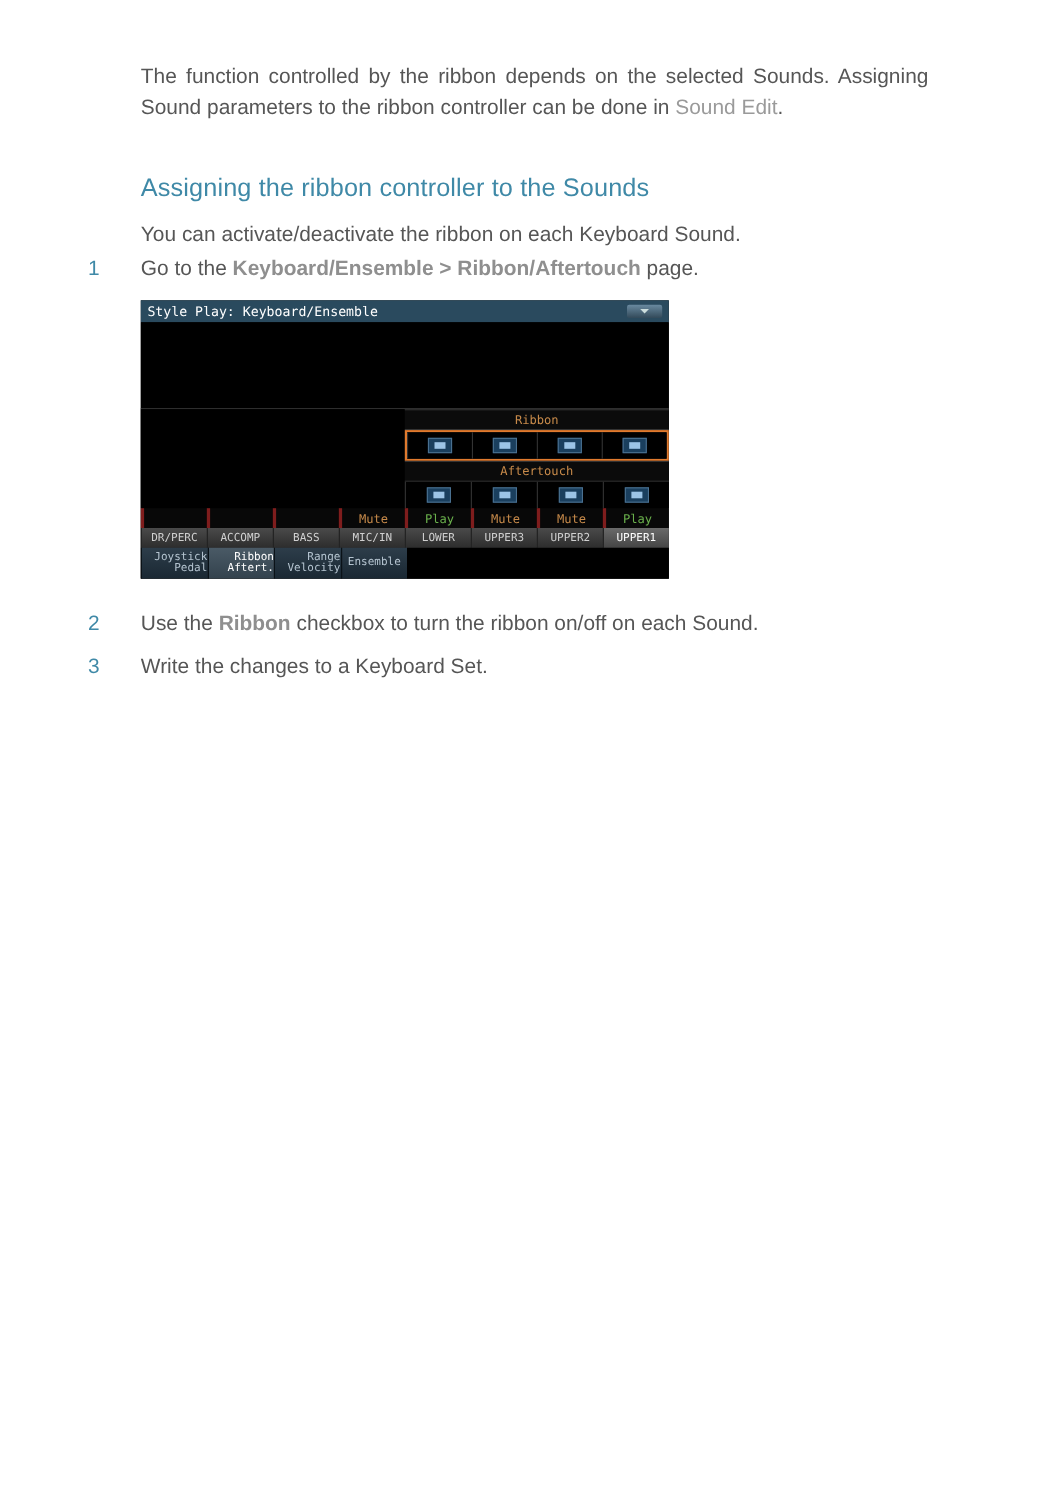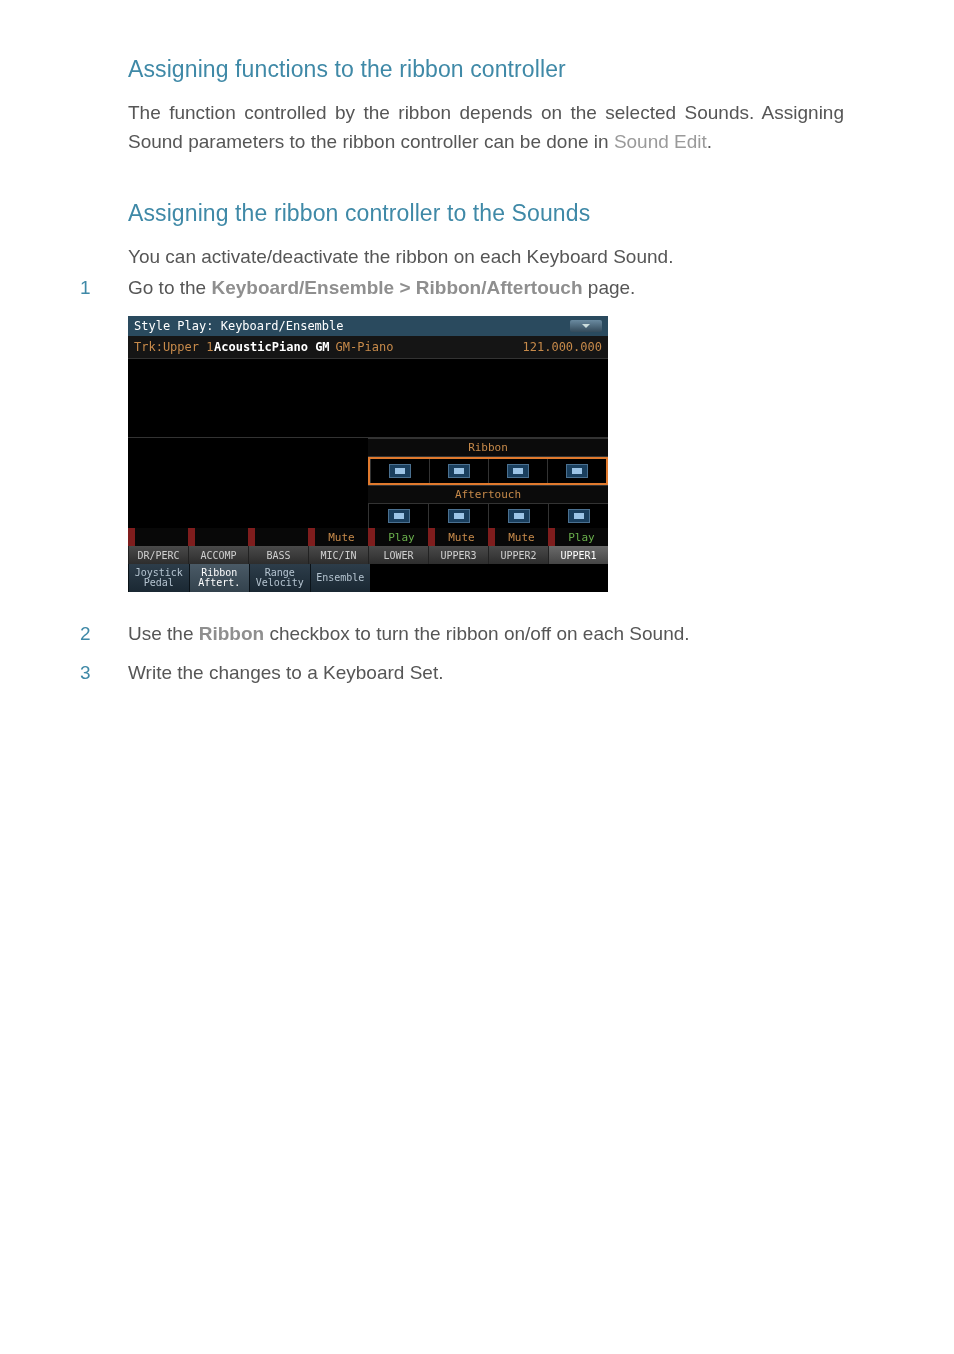--- a/index.html
+++ b/index.html
@@ -152,83 +152,76 @@
     content: "";
     position: absolute;
     left: 5px; top: 3px;
     width: 10px; height: 6px;
     background: #9cc4e6;
   }
   .ss-statusrow { display: flex; height: 18px; }
   .ss-status {
     flex: 1;
     display: flex; align-items: center; justify-content: center;
-    border-left: 7px solid #7f1d1d;
+    border-left: 3px solid #7f1d1d;
     font-size: 11px;
     background: #080808;
   }
   .ss-status.mute { color: #c78a4a; }
   .ss-status.play { color: #6ab04c; }
   .ss-trackrow { display: flex; height: 18px; background: #3a3a3a; }
   .ss-track {
     flex: 1;
     display: flex; align-items: center; justify-content: center;
     color: #d0d0d0;
     font-size: 10px;
     border-left: 1px solid #222;
     background: linear-gradient(#4a4a4a, #2d2d2d);
   }
   .ss-track.active { background: linear-gradient(#6a6a6a, #454545); color: #fff; }
   .ss-tabrow { display: flex; height: 28px; background: #101010; }
   .ss-tab {
     flex: 1;
     display: flex; align-items: center; justify-content: center;
-    text-align: center;
+    text-align: right;
     color: #b5c4d0;
     font-size: 10px;
     line-height: 1.05;
     background: linear-gradient(#2d3d4a, #1a2833);
     border-left: 1px solid #0a1218;
   }
   .ss-tab.active { background: linear-gradient(#4a5a66, #33424d); color: #fff; }
   .ss-sel-outline {
     border: 2px solid #e07a2e;
   }
 </style>
 </head>
 <body>
 
 <div class="page">
 
 
-  <h2 class="section">Assigning functions to the ribbon controller</h2>
   <p class="body justify">
     <span>The function controlled by the ribbon depends on the selected Sounds. Assigning Sound parameters to the ribbon controller can be done in </span><span class="soft">Sound Edit</span><span>.</span>
   </p>
 
   <h2 class="section">Assigning the ribbon controller to the Sounds</h2>
   <p class="body" style="margin-bottom:2px;">You can activate/deactivate the ribbon on each Keyboard Sound.</p>
 
   <div class="ol-row">
     <div class="ol-num">1</div>
     <div class="ol-body">
       <span>Go to the </span><span class="strong-path">Keyboard/Ensemble &gt; Ribbon/Aftertouch</span><span> page.</span>
     </div>
   </div>
 
   <div class="screenshot">
     <div class="ss-titlebar">
       <span>Style Play: Keyboard/Ensemble</span>
       <div class="dropdown"></div>
-    </div>
-    <div class="ss-info">
-      <span class="trk">Trk:Upper 1</span>
-      <span class="sndname">AcousticPiano GM</span>
-      <span class="sndfam">GM-Piano</span>
-      <span class="sndnum">121.000.000</span>
     </div>
     <div class="ss-body"></div>
 
     <div class="ss-grid">
       <div class="ss-leftpad"></div>
       <div class="ss-ctrls">
         <div class="ss-ctrl-label">Ribbon</div>
         <div class="ss-ctrl-row ss-sel-outline">
           <div class="ss-cell">
               <div class="ss-check"></div>

